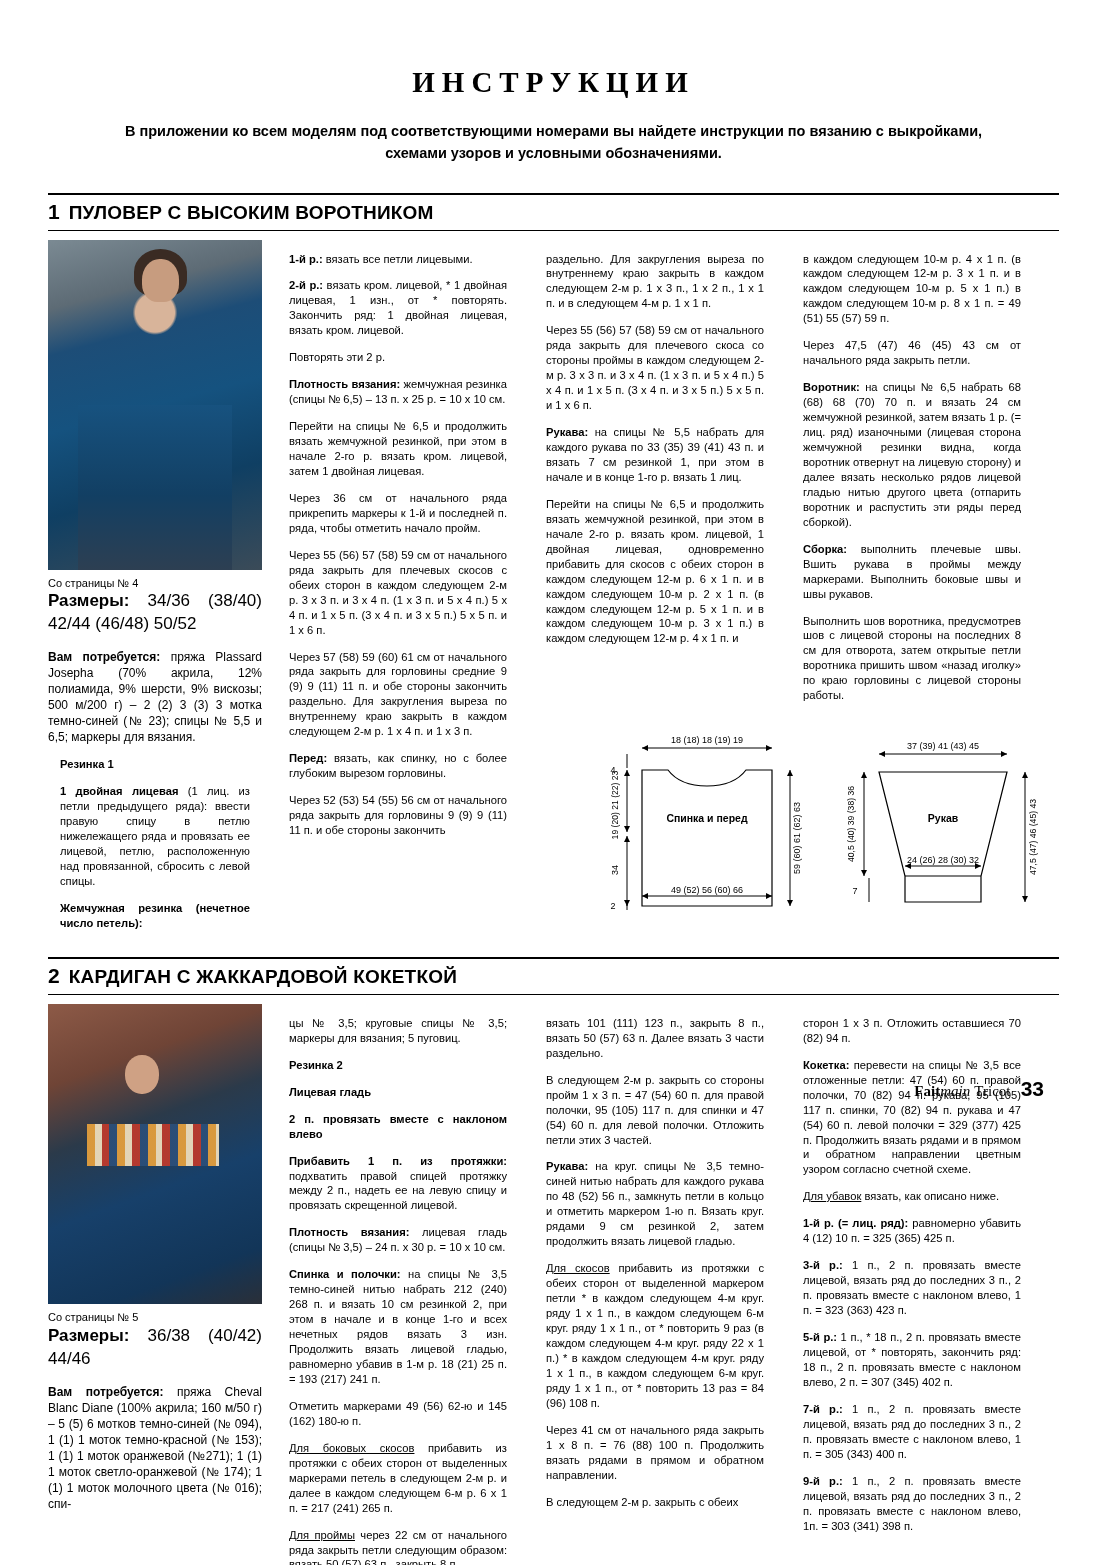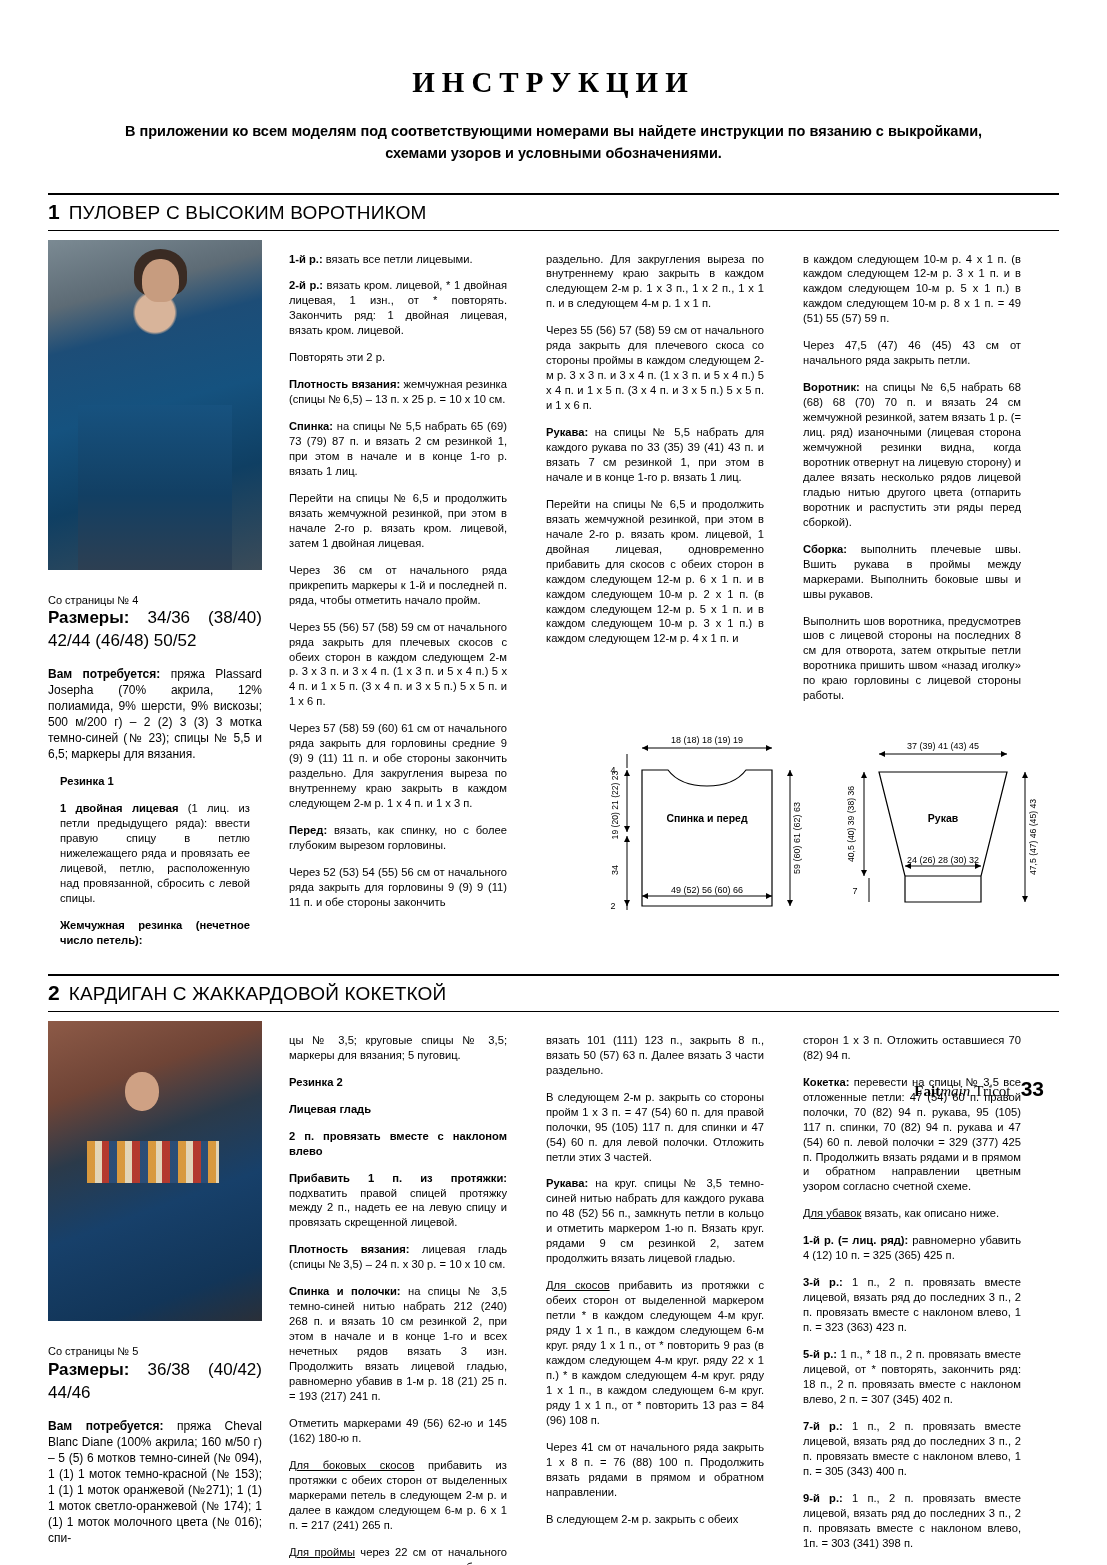--- a/index.html
+++ b/index.html
@@ -42,21 +42,21 @@
     display: flex;
     align-items: baseline;
     gap: 9px;
   }
   .section-num {
     font-size: 21px;
     font-weight: bold;
   }
   .section-title {
     font-size: 19px;
-    font-weight: normal;
+    font-weight: bold;
     letter-spacing: 0.2px;
   }
   .cols {
     display: flex;
     gap: 15px;
     margin-top: 9px;
   }
   .col {
     width: 242px;
     font-size: 11.2px;
@@ -98,21 +98,21 @@
     position: absolute; left: 18%; top: 40%; width: 62%; height: 14%;
     background: repeating-linear-gradient(90deg,#e8a13c 0 6%,#f3e2c0 6% 11%,#c0392b 11% 17%,#2b4f7a 17% 23%);
     opacity: 0.92;
   }
   .photo2 .face {
     position: absolute; left: 36%; top: 17%; width: 16%; height: 13%;
     background: #cfa184; border-radius: 48%;
   }
   .caption {
     font-size: 11px;
-    margin-top: 23px;
+    margin-top: 6px;
     line-height: 1.35;
   }
   .sizes { font-size: 17px; line-height: 1.35; }
   .materials { font-size: 12px; line-height: 1.335; text-align: justify; margin-top: 13px;}
 
   
   .schem-wrap {
     margin-top: 10px;
     display: flex;
     gap: 15px;
@@ -168,21 +168,20 @@
           <p><b>1 двойная лицевая</b> (1 лиц. из петли предыдущего ряда): ввести правую спицу в петлю нижележащего ряда и провязать ее лицевой, петлю, расположенную над провязанной, сбросить с левой спицы.</p>
           <p><b>Жемчужная резинка (нечетное число петель):</b></p>
         </div>
     </div>
 
     <div class="col" id="s1c2">
         <p><b>1-й р.:</b> вязать все петли лицевыми.</p>
         <p><b>2-й р.:</b> вязать кром. лицевой, * 1 двойная лицевая, 1 изн., от * повторять. Закончить ряд: 1 двойная лицевая, вязать кром. лицевой.</p>
         <p>Повторять эти 2 р.</p>
         <p><b>Плотность вязания:</b> жемчужная резинка (спицы № 6,5) – 13 п. х 25 р. = 10 х 10 см.</p>
-        <p><b>Спинка:</b> на спицы № 5,5 набрать 65 (69) 73 (79) 87 п. и вязать 2 см резинкой 1, при этом в начале и в конце 1-го р. вязать 1 лиц.</p>
         <p>Перейти на спицы № 6,5 и продолжить вязать жемчужной резинкой, при этом в начале 2-го р. вязать кром. лицевой, затем 1 двойная лицевая.</p>
         <p>Через 36 см от начального ряда прикрепить маркеры к 1-й и последней п. ряда, чтобы отметить начало пройм.</p>
         <p>Через 55 (56) 57 (58) 59 см от начального ряда закрыть для плечевых скосов с обеих сторон в каждом следующем 2-м р. 3 х 3 п. и 3 х 4 п. (1 х 3 п. и 5 х 4 п.) 5 х 4 п. и 1 х 5 п. (3 х 4 п. и 3 х 5 п.) 5 х 5 п. и 1 х 6 п.</p>
         <p>Через 57 (58) 59 (60) 61 см от начального ряда закрыть для горловины средние 9 (9) 9 (11) 11 п. и обе стороны закончить раздельно. Для закругления выреза по внутреннему краю закрыть в каждом следующем 2-м р. 1 х 4 п. и 1 х 3 п.</p>
         <p><b>Перед:</b> вязать, как спинку, но с более глубоким вырезом горловины.</p>
         <p>Через 52 (53) 54 (55) 56 см от начального ряда закрыть для горловины 9 (9) 9 (11) 11 п. и обе стороны закончить</p>
       </div>
     <div class="col" id="s1c3">
         <p>раздельно. Для закругления выреза по внутреннему краю закрыть в каждом следующем 2-м р. 1 х 3 п., 1 х 2 п., 1 х 1 п. и в следующем 4-м р. 1 х 1 п.</p>
         <p>Через 55 (56) 57 (58) 59 см от начального ряда закрыть для плечевого скоса со стороны проймы в каждом следующем 2-м р. 3 х 3 п. и 3 х 4 п. (1 х 3 п. и 5 х 4 п.) 5 х 4 п. и 1 х 5 п. (3 х 4 п. и 3 х 5 п.) 5 х 5 п. и 1 х 6 п.</p>

